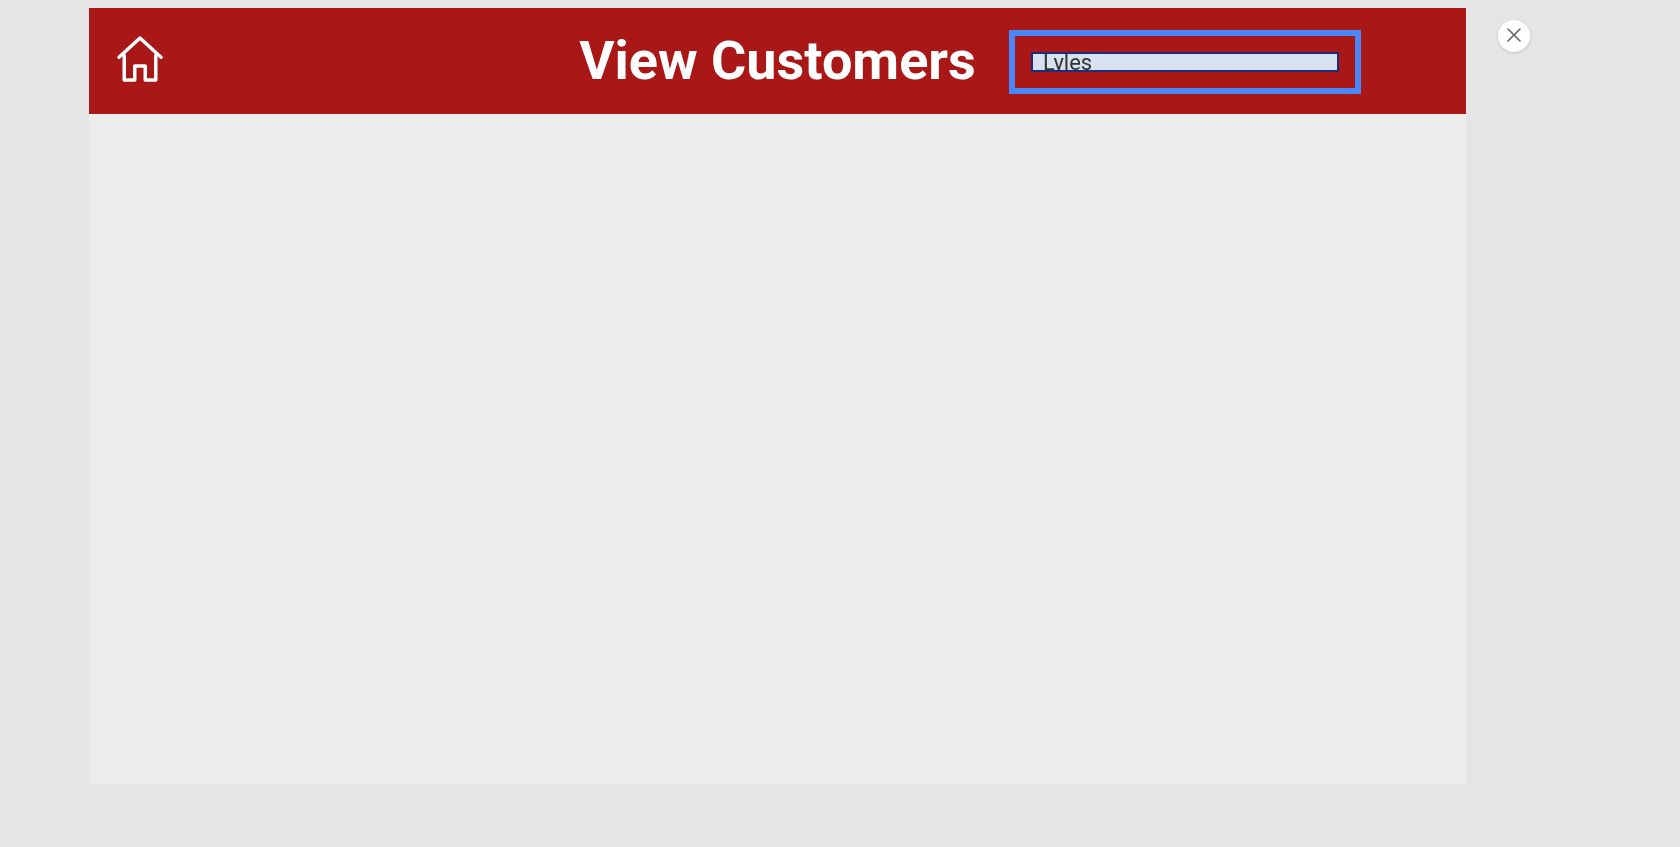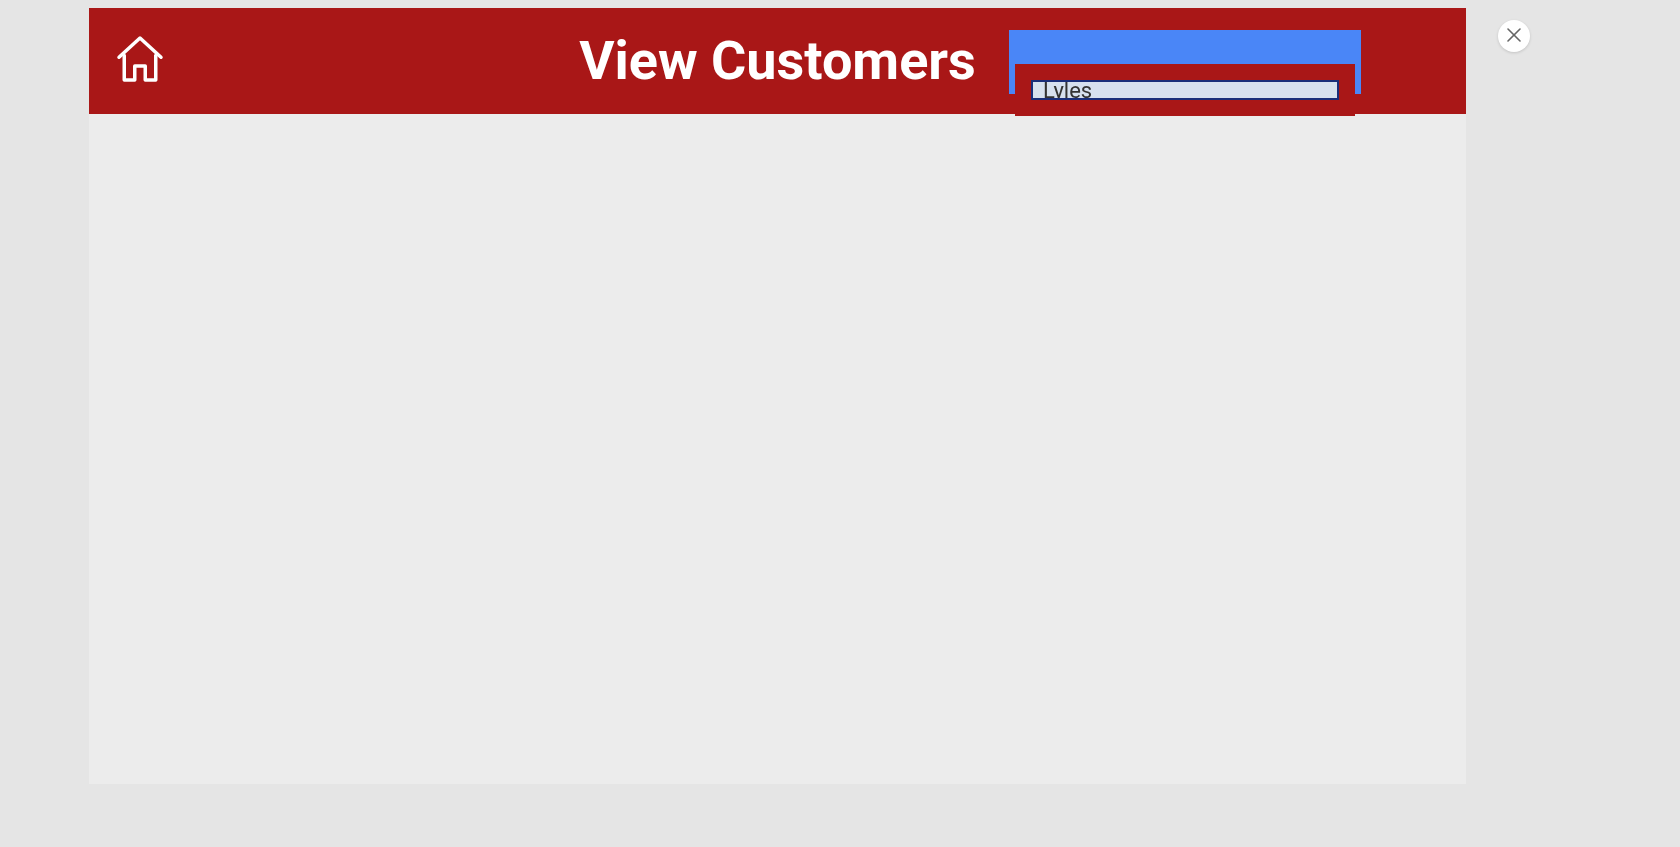--- a/index.html
+++ b/index.html
@@ -67,21 +67,20 @@
       background: #4a86f7;
       padding: 6px;
       box-sizing: border-box;
     }
     .search-wrap-inner {
       width: 100%;
       height: 100%;
       background: #a91717;
       padding: 16px;
       box-sizing: border-box;
-      margin-top: 28px;
     }
     .search-input {
       width: 100%;
       height: 100%;
       background: #d7e1ef;
       border: 2px solid #1a2e7a;
       outline: none;
       font-size: 22px;
       color: #333333;
       padding: 0 10px;

